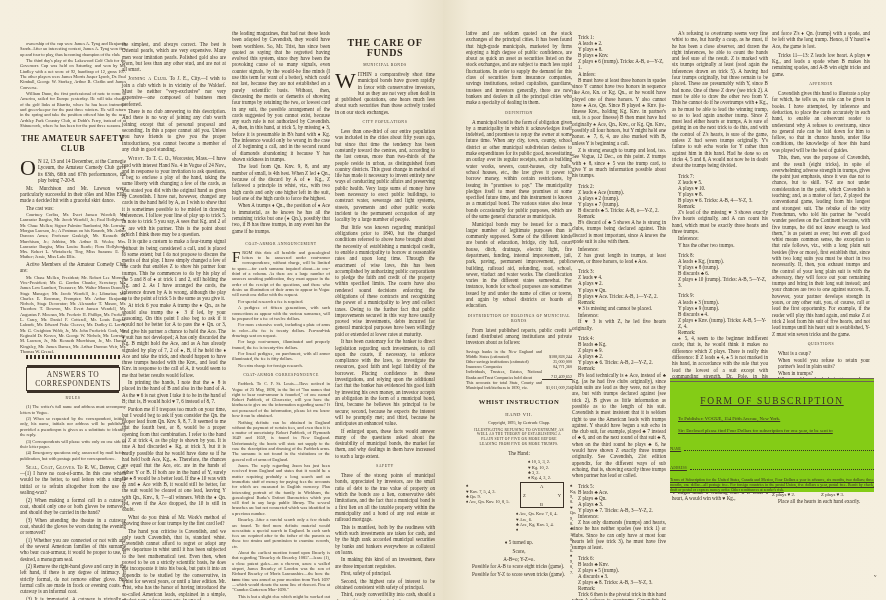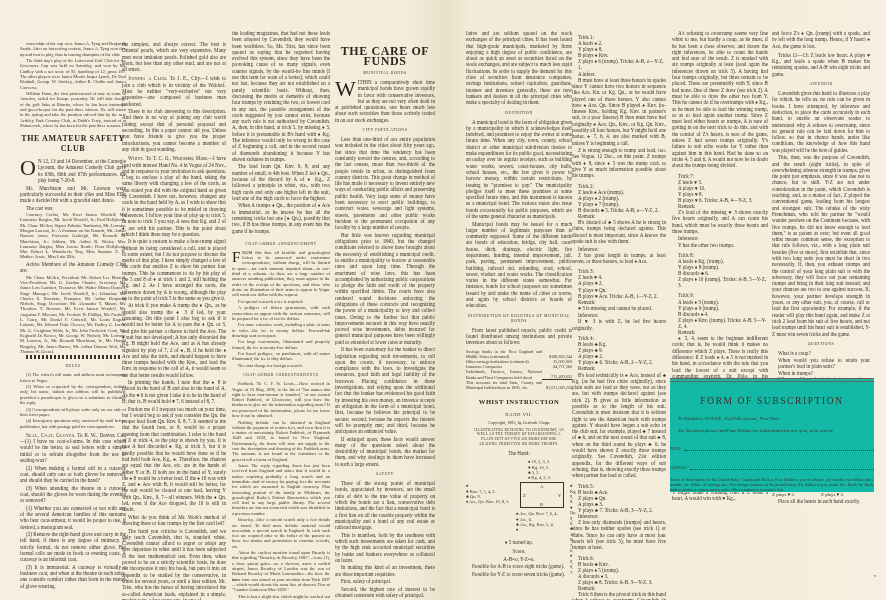--- a/index.html
+++ b/index.html
@@ -87,20 +87,21 @@
         <span class="dropcap">O</span>
         <span>N 12, 13 and 14 December, at the Carnegie Lyceum, the Amateur Comedy Club gave its 63th, 66th and 67th performances, the play being 7-20-8.</span>
       </p>
       <p>Mr. Murchison and Mr. Lawson were particularly successful in their rôles and Miss Ellis made a decided hit with a graceful skirt dance.</p>
       <p>The cast was:</p>
       <p class="small">Courtney Corliss, Mr. Evert Jansen Wendell; Mr. Lancaster Bargiss, Mr. Jacob Wendell, Jr.; Paul Hollyhock, Mr. Chase Mellen; Signor Palmiro Tamborini, Mr. Lorraine Morgan Lawson, Jr.; A Postman on his Rounds, Mr. Arthur Duncan Ames; Professor Gasleigh, Mr. Kenneth M. Murchison, Jr.; Jobbins, Mr. Arthur B. Weeks; Mrs. Lancaster Bargiss, Miss Louise Reade; Flora Hollyhock, Mrs. Robert L. Wintabeck; Tiny, Miss Suzanne E. K. Mather; Jessie, Miss Lulu Ellis.</p>
       <p>Active Members of the Amateur Comedy Club are:</p>
       <p class="small">Mr. Chase Mellen, President; Mr. Robert Lee Morrell, Vice-President; Mr. G. Gordon Chanler, Secretary; Mr. James Low Lambert, Treasurer; Mr. Walter Moran Dennett, Stage Manager; Mr. Jacob Wendell, Jr.; Librarian; Mr. Charles E. Bowman, Prompter; Mr. Arthur Benjamin Nichols, Stage Decorator; Mr. Alexander T. Mason, Mr. Theodore T. Bowron, Mr. Evert Jansen Wendell, Mr. Augustus F. Moenan, Mr. Frederic H. Phillips, Mr. Frederic L. Carey, Mr. Daniel F. Cotterell, Mr. Louis Eugene Lalonde, Mr. Edward Fiske Cleaves, Mr. Dudley G. Lorch, Mr. G. Creighton Webb, Jr., Mr. John Frederick Cook, Mr. Reginald De Koven, Mr. George W. Nichols, Mr. Lorraine M. Lawson, Jr., Mr. Kenneth Murchison, Jr., Mr. Harold Kingsley, Mr. James Barnes, Mr. Arthur Duncan Weir, Mr. Thomas W. Grenel.</p>
 
       <div class="banner-deco"></div>
+      <div class="banner">ANSWERS TO CORRESPONDENTS</div>
       <h3 class="sub">RULES</h3>
       <p class="small">(1) The writer's full name and address must accompany letters to Vogue.</p>
       <p class="small">(2) When so requested by the correspondent, initials only, his name, initials nor address will be published, provided a pseudonym is given as a substitute to identify the reply.</p>
       <p class="small">(3) Correspondents will please write only on one side of their letter paper.</p>
       <p class="small">(4) Emergency questions only, answered by mail before publication, but with postage paid for correspondence.</p>
 
       <p style="margin-top:3px">
         <span class="sc">Seal, Coat, Gloves.</span>
         <span>To R. W., Denver, Col.—(1) I have no coat-of-arms. In this case which would be the better, to seal letters with a simple initial or to refrain altogether from the use of sealing-wax?</span>
       </p>
@@ -164,21 +165,21 @@
   <div class="page right">
 
     <div class="col" style="left:-112px; top:30px; width:0;"></div>
 
     <div class="col" style="left:-999px;"></div>
 
   </div>
 </div>
 
 <div class="col" style="left:335px; top:30px; width:100px;">
-  <h2 class="section" style="font-size:12px; margin-top:16px">THE CARE OF FUNDS</h2>
+  <h2 class="section" style="font-size:10px; margin-top:8px">THE CARE OF FUNDS</h2>
   <h3 class="sub">MUNICIPAL BONDS</h3>
   <p class="noind">
     <span class="dropcap">W</span>
     <span>ITHIN a comparatively short time municipal bonds have grown rapidly in favor with conservative investors, but as they are not very often dealt in at published quotations, one hears much less about such securities than those actively traded in on our stock exchanges.</span>
   </p>
   <h3 class="sub">CITY POPULATIONS</h3>
   <p>Less than one-third of our entire population was included in the cities about fifty years ago, but since that time the tendency has been constantly toward the centres, and, according to the last census, more than two-thirds of the people reside in urban, as distinguished from country districts. This great change in method of life has made it necessary to invent entirely new ways of conducting public affairs and preserving public health. Very large sums of money have been necessary to erect public buildings, to construct water, sewerage and light systems, streets, pavements and other public works incident to the permanent occupation of any locality by a large number of people.</p>
   <p>But little was known regarding municipal obligations prior to 1840, but the changed conditions referred to above have brought about the necessity of establishing a municipal credit, to enable a municipality to borrow at reasonable rates and upon long time. Through the enactment of wise laws, this has been accomplished by authorizing public corporations to pledge the faith and credit of the property within specified limits. The courts have also rendered sound decisions enforcing the obligations of these contracts and recognizing the power of a municipality to levy and collect taxes. Owing to the further fact that public improvements secured in this way have usually proved wise investments, debts incurred for general municipal purposes have been willingly paid or extended at lower rates at maturity.</p>
   <p>It has been customary for the banker to direct legislation regarding such investments, to call upon the courts, if necessary, to enforce compliance with the laws, to investigate the resources, good faith and legal liability of the borrower. Placing confidence in these investigations, and relying upon the additional fact that the banker has evidenced his good faith by investing his own money, an investor accepts an obligation in the form of a municipal bond, first, because he believes his principal to be secure; second, because he expects the interest will be promptly met; and third, because he anticipates an enhanced value.</p>
   <p>If enlarged upon, these facts would answer many of the questions asked about the desirability of municipal bonds, the market for them, and why dealings in them have increased to such a large extent.</p>
@@ -406,21 +407,21 @@
     <div>
       <div>A leads ♥ 7.</div>
       <div>Y plays ♣ 2 (trumps).</div>
       <div>B plays ♠ Ace.</div>
       <div>Z plays ♥ 3.</div>
     </div>
   </div>
   <p>Place all the hearts in each hand exactly.</p>
 </div>
 
-<div class="sub-form" style="left:670px; top:378px; width:204px; background:#14b8a6;">
+<div class="sub-form" style="left:670px; top:378px; width:204px; background:#84cc16;text-decoration:underline;">
   <div class="hrule-thick"></div>
   <div class="sub-title">FORM OF SUBSCRIPTION</div>
   <div class="sub-line">To Publisher: VOGUE, 154 Fifth Avenue, New York.</div>
   <div class="sub-line">Sir: Enclosed please find Four Dollars for subscription for one year, to be sent to</div>
   <div class="field-row" style="margin-top:12px">
     <span class="lbl">Name</span>
     <span class="line"></span>
   </div>
   <div class="field-row" style="margin-top:14px">
     <span class="lbl">Address</span>

